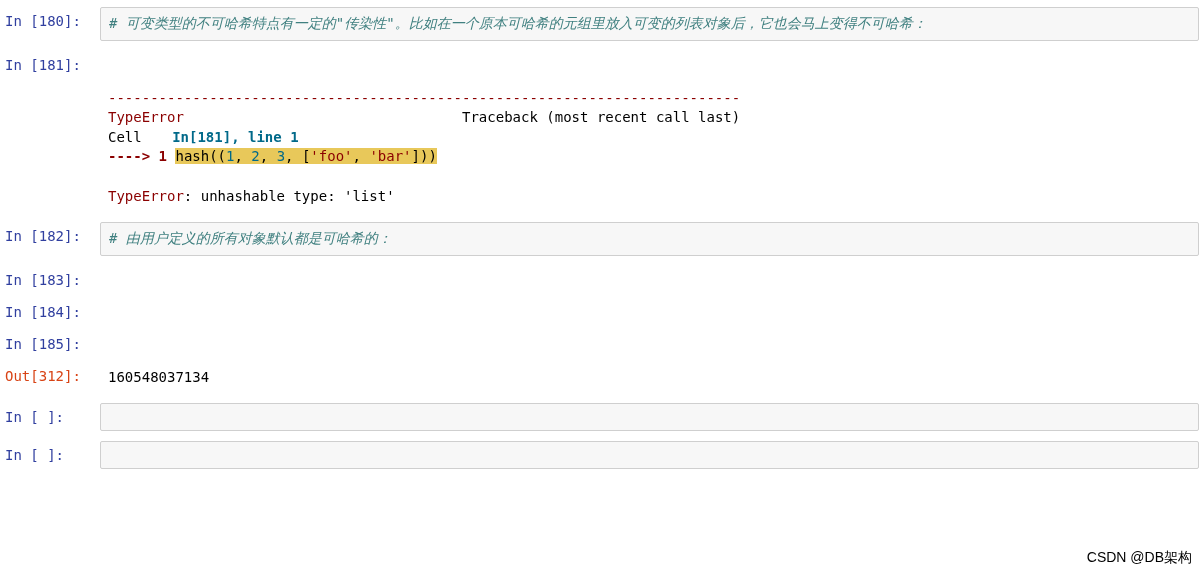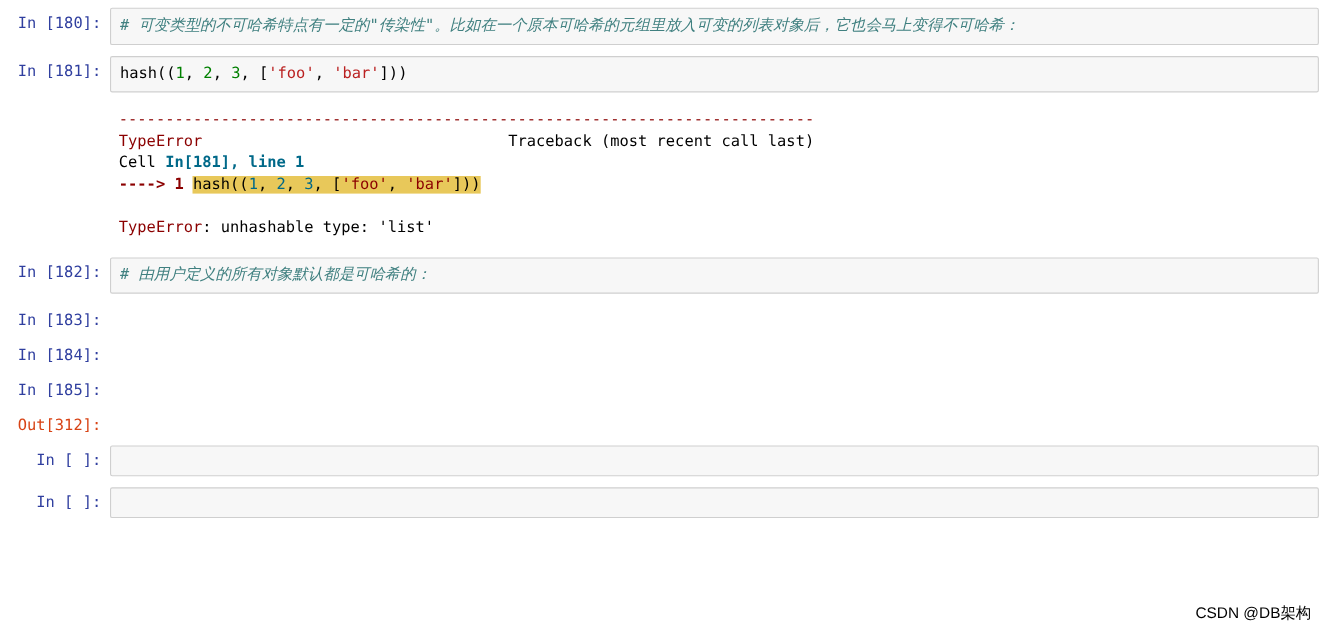--- a/index.html
+++ b/index.html
@@ -12,21 +12,21 @@
     }
     .cell {
       display: flex;
       align-items: flex-start;
       margin-bottom: 6px;
       padding: 2px 5px;
     }
     .prompt {
       width: 95px;
       min-width: 95px;
-      text-align: right;
+      text-align: left;
       padding: 6px 8px 0 0;
       font-family: monospace;
       font-size: 14px;
     }
     .prompt-in { color: #303F9F; }
     .prompt-out { color: #D84315; }
     .input-area {
       flex: 1;
       border: 1px solid #cfcfcf;
       background: #f7f7f7;
@@ -48,21 +48,21 @@
       white-space: pre;
     }
     .comment { color: #408080; font-style: italic; }
     .string { color: #BA2121; }
     .number { color: #008000; }
     .keyword-class { color: #008000; font-weight: bold; }
     .keyword-pass { color: #008000; font-weight: bold; }
     .classname { color: #0000FF; }
     .err-red { color: #8B0000; }
     .err-red-bold { color: #8B0000; font-weight: bold; }
-    .err-cyan { color: #006989; font-weight: bold; }
+    .err-cyan { color: #006989; font-weight: bold; margin-left: 22px; }
     .tb-highlight { background: #E8C85A; }
     .watermark {
       position: fixed;
       bottom: 8px;
       right: 12px;
       color: #000000;
       font-size: 14px;
       font-family: sans-serif;
       pointer-events: none;
     }
@@ -70,21 +70,20 @@
 </head>
 <body>
 
 <div class="cell">
   <div class="prompt prompt-in">In [180]:</div>
   <div class="input-area"><span class="comment"># 可变类型的不可哈希特点有一定的"传染性"。比如在一个原本可哈希的元组里放入可变的列表对象后，它也会马上变得不可哈希：</span></div>
 </div>
 
 <div class="cell">
   <div class="prompt prompt-in">In [181]:</div>
-  <div class="input-area"><span>hash((</span><span class="number">1</span><span>, </span><span class="number">2</span><span>, </span><span class="number">3</span><span>, [</span><span class="string">'foo'</span><span>, </span><span class="string">'bar'</span><span>]))</span></div>
 </div>
 
 <div class="cell">
   <div class="prompt"></div>
   <div class="output-area"><span class="err-red">---------------------------------------------------------------------------</span>
 <span class="err-red">TypeError</span>                                 <span>Traceback (most recent call last)</span>
 <span>Cell </span><span class="err-cyan">In[181], line 1</span>
 <span class="err-red-bold">----&gt; 1</span> <span class="tb-highlight"><span>hash</span><span>((</span><span style="color:#006989">1</span><span>, </span><span style="color:#006989">2</span><span>, </span><span style="color:#006989">3</span><span>, [</span><span style="color:#8B0000">'foo'</span><span>, </span><span style="color:#8B0000">'bar'</span><span>]))</span></span>
 
 <span class="err-red">TypeError</span><span>: unhashable type: 'list'</span></div>
@@ -102,20 +101,21 @@
 <div class="cell">
   <div class="prompt prompt-in">In [184]:</div>
 </div>
 
 <div class="cell">
   <div class="prompt prompt-in">In [185]:</div>
 </div>
 
 <div class="cell">
   <div class="prompt prompt-out">Out[312]:</div>
+  <div class="output-area">160548037134</div>
 </div>
 
 <div class="cell">
   <div class="prompt prompt-in">In [ ]:</div>
   <div class="input-area"></div>
 </div>
 
 <div class="cell">
   <div class="prompt prompt-in">In [ ]:</div>
   <div class="input-area"></div>

